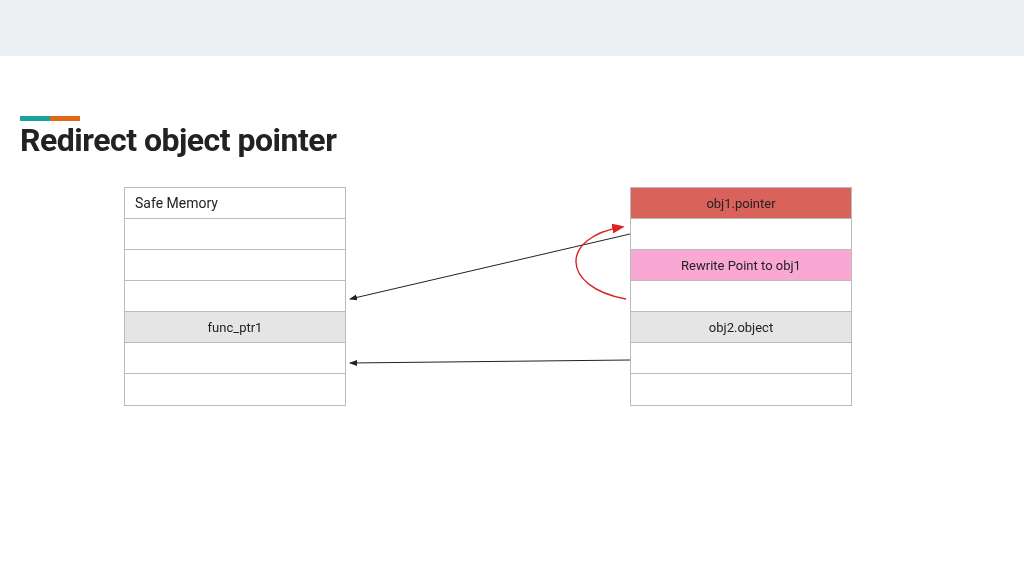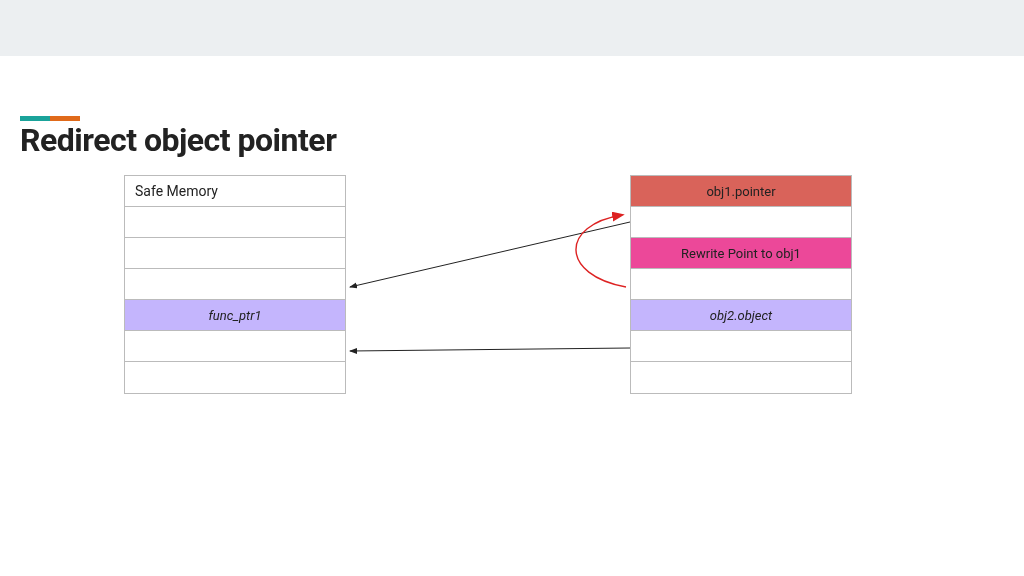--- a/index.html
+++ b/index.html
@@ -3,30 +3,30 @@
 <meta charset="utf-8">
 <style>
   * { box-sizing: border-box; margin: 0; padding: 0; }
   html, body { width: 1024px; height: 576px; font-family: -apple-system, BlinkMacSystemFont, "Segoe UI", Roboto, Arial, sans-serif; background: #ffffff; }
   .topbar { width: 100%; height: 56px; background: #eceff1; }
   .content { padding: 60px 20px 0 20px; position: relative; }
   .accent { width: 60px; height: 5px; margin-left: 0; display: flex; }
   .accent .seg-a { flex: 1; background: #1aa39a; }
   .accent .seg-b { flex: 1; background: #e06a1a; }
   .title { font-size: 32px; font-weight: 700; color: #222; margin-top: 0; letter-spacing: -0.5px; }
-  .diagram { position: relative; margin-top: 16px; height: 340px; }
+  .diagram { position: relative; margin-top: 28px; height: 340px; }
   .mem-table { position: absolute; width: 222px; border: 1px solid #bbb; background: #fff; }
   .mem-table.left { left: 104px; top: 0; }
   .mem-table.right { left: 610px; top: 0; }
   .row { height: 31px; border-bottom: 1px solid #bbb; display: flex; align-items: center; justify-content: center; font-size: 13px; color: #222; }
   .row:last-child { border-bottom: none; }
   .row.header { justify-content: flex-start; padding-left: 10px; font-size: 14px; }
   .row.red { background: #d9635a; text-align: center; }
-  .row.green { background: #c4b5fd; font-style: italic; }
-  .row.orange { background: #ec4899; }
+  .row.green { background: #e5e5e5; }
+  .row.orange { background: #f9a8d4; }
   svg.arrows { position: absolute; left: 0; top: 0; width: 100%; height: 100%; pointer-events: none; }
 </style>
 </head>
 <body>
 
 <div class="topbar"></div>
 
 <div class="content">
   <div class="accent">
     <div class="seg-a"></div>

